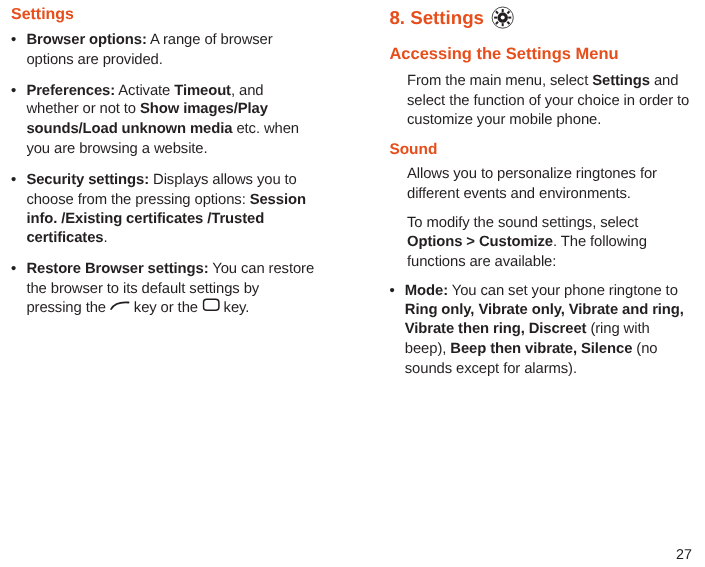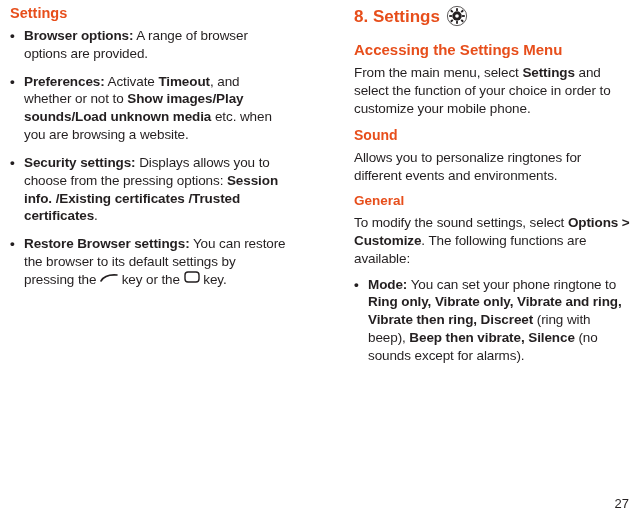--- a/index.html
+++ b/index.html
@@ -61,21 +61,21 @@
     font-weight: 700;
     font-size: 13.5px;
     margin: 8px 0 6px 0;
   }
 
   .body, .bullet-text {
     font-size: 13.5px;
     line-height: 1.32;
     letter-spacing: -0.1px;
   }
-  .body { margin: 0 0 8px 0; }
+  .body { margin: 0 0 8px 16px; }
   b { font-weight: 700; }
 
   ul.bullets {
     list-style: none;
     margin: 0;
     padding: 0;
   }
   ul.bullets > li {
     display: flex;
     margin: 0 0 10px 0;
@@ -177,21 +177,20 @@
     </div>
 
     <div class="access-heading">Accessing the Settings Menu</div>
     <p class="body">
       <span>From the main menu, select </span><b>Settings</b><span> and select the function of your choice in order to customize your mobile phone.</span>
     </p>
 
     <div class="sub-heading">Sound</div>
     <p class="body">Allows you to personalize ringtones for different events and environments.</p>
 
-    <div class="sub2-heading">General</div>
     <p class="body">
       <span>To modify the sound settings, select </span><b>Options &gt; Customize</b><span>. The following functions are available:</span>
     </p>
 
     <ul class="bullets">
       <li>
         <span class="bullet-dot">•</span>
         <span class="bullet-text">
           <b>Mode:</b><span> You can set your phone ringtone to </span><b>Ring only,  Vibrate only, Vibrate and ring, Vibrate then ring, Discreet</b><span> (ring with beep),  </span><b>Beep then vibrate, Silence</b><span> (no sounds except for alarms).</span>
         </span>

